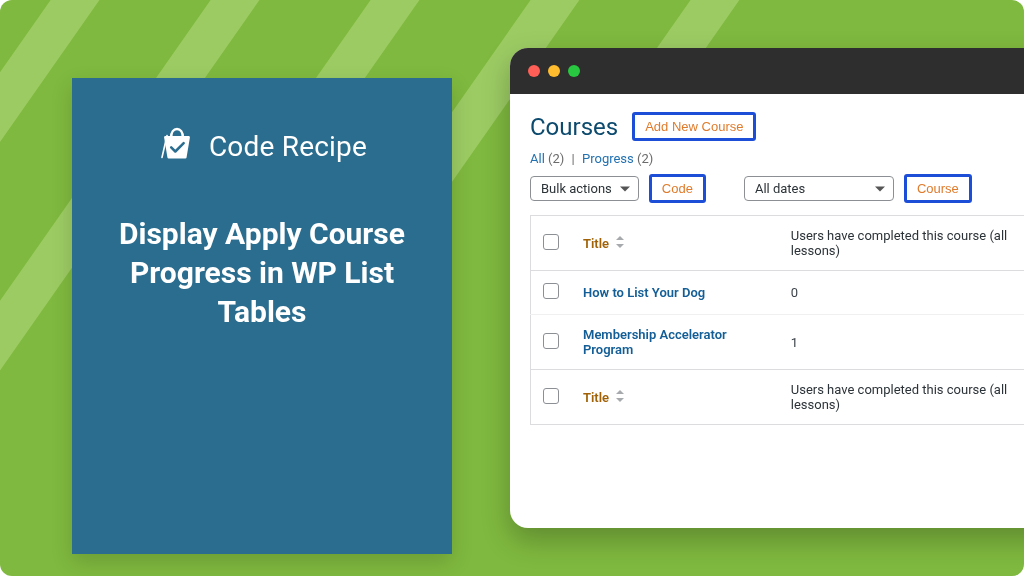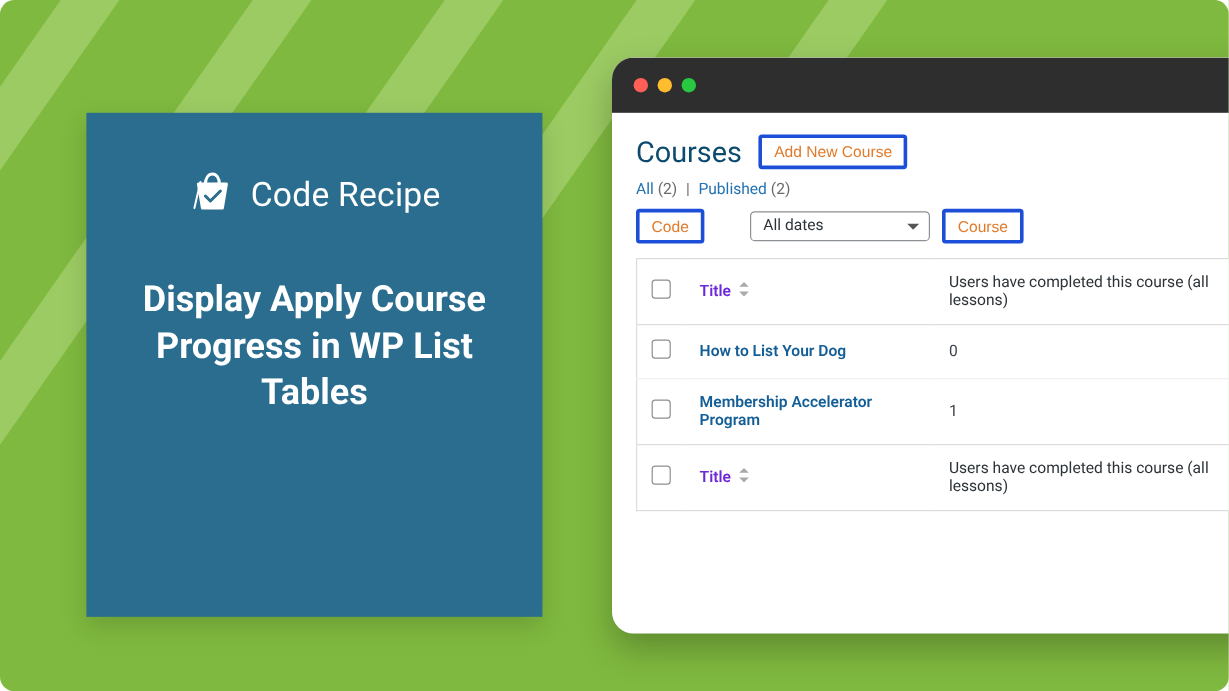--- a/index.html
+++ b/index.html
@@ -21,22 +21,22 @@
   }
   .s1 { left: -120px; top: -200px; }
   .s2 { left: 110px; top: -300px; }
   .s3 { left: 340px; top: -400px; }
   .s4 { left: 570px; top: -500px; }
   .s5 { left: 800px; top: -600px; }
 
   
   .promo {
     position: absolute;
-    left: 72px; top: 94px;
-    width: 380px; height: 420px;
+    left: 72px; top: 78px;
+    width: 380px; height: 476px;
     background: #2a6d8f;
     color: #fff;
     padding: 40px 36px;
     display: flex; flex-direction: column; align-items: center;
     box-shadow: 0 8px 20px rgba(0,0,0,.15);
   }
   .brand { display: flex; align-items: center; gap: 12px; margin-top: 6px; margin-bottom: 46px; }
   .brand-logo svg { width: 40px; height: 40px; }
   .brand-name { font-size: 28px; font-weight: 400; letter-spacing: .2px; }
   .promo-title { font-size: 30px; font-weight: 700; line-height: 1.3; text-align: center; }
@@ -102,21 +102,21 @@
     font-weight: 400; color: #2c3338; border-bottom: 1px solid #dcdcde;
   }
   table.wp-list tfoot th { border-top: 1px solid #dcdcde; border-bottom:none;}
   table.wp-list tbody tr { border-bottom: 1px solid #f0f0f1; }
   .col-cb { width: 34px; }
   .cb {
     width: 16px; height: 16px; border: 1px solid #8c8f94; border-radius: 3px;
     display: inline-block; background:#fff; cursor: pointer;
   }
   .col-title a { color: #135e96; font-weight: 600; text-decoration: none; }
-  .th-link { color: #6d28d9; font-weight: 600; cursor: pointer; display:inline-flex; align-items:center; gap:6px;}
+  .th-link { color: #a16207; font-weight: 600; cursor: pointer; display:inline-flex; align-items:center; gap:6px;}
   .sort-icon svg { width: 10px; height: 12px; }
 </style>
 </head>
 <body>
 
 <div class="canvas">
   <div class="stripe s1"></div>
   <div class="stripe s2"></div>
   <div class="stripe s3"></div>
   <div class="stripe s4"></div>
@@ -147,25 +147,29 @@
     <div class="wp">
       <div class="page-head">
         <h1 class="page-title">Courses</h1>
         <button class="btn-outline-orange">Add New Course</button>
       </div>
 
       <div class="subsub">
         <a><span>All</span></a>
         <span class="count">(2)</span>
         <span class="sep">|</span>
-        <a><span>Published</span></a>
+        <a><span>Progress</span></a>
         <span class="count">(2)</span>
       </div>
 
       <div class="filterbar">
+        <div class="select">
+          <span>Bulk actions</span>
+          <span class="chev"></span>
+        </div>
         <button class="btn-outline-orange">Code</button>
         <div class="select wider">
           <span>All dates</span>
           <span class="chev"></span>
         </div>
         <button class="btn-outline-orange">Course</button>
       </div>
 
       <table class="wp-list">
         <thead>

